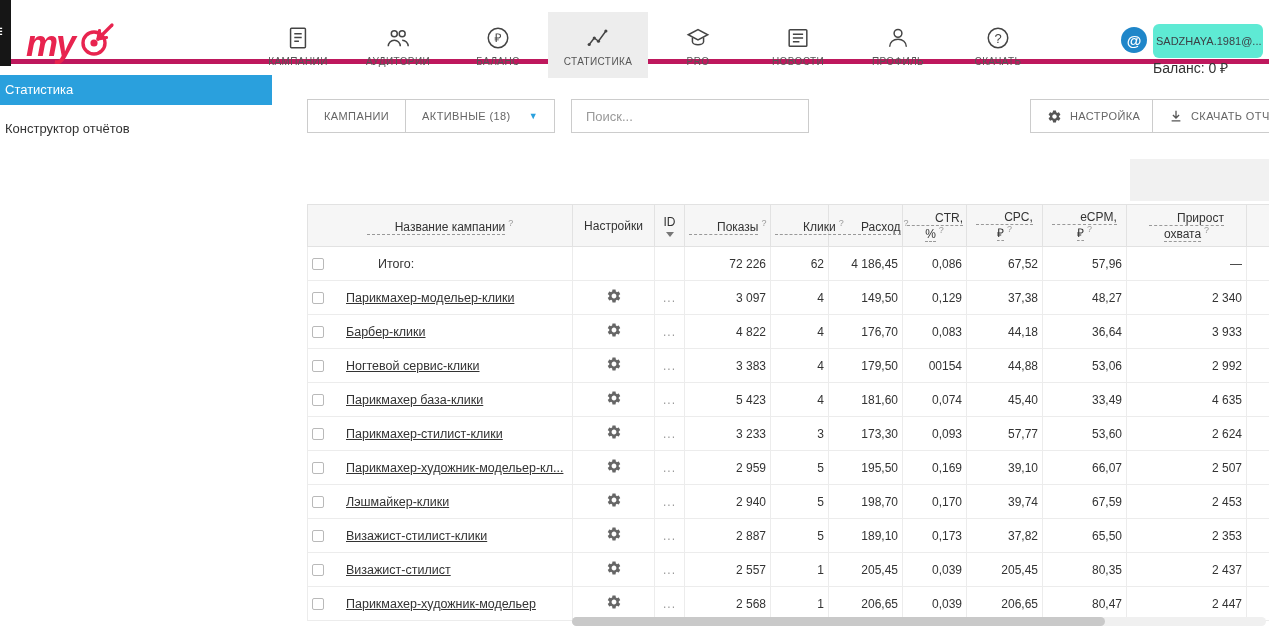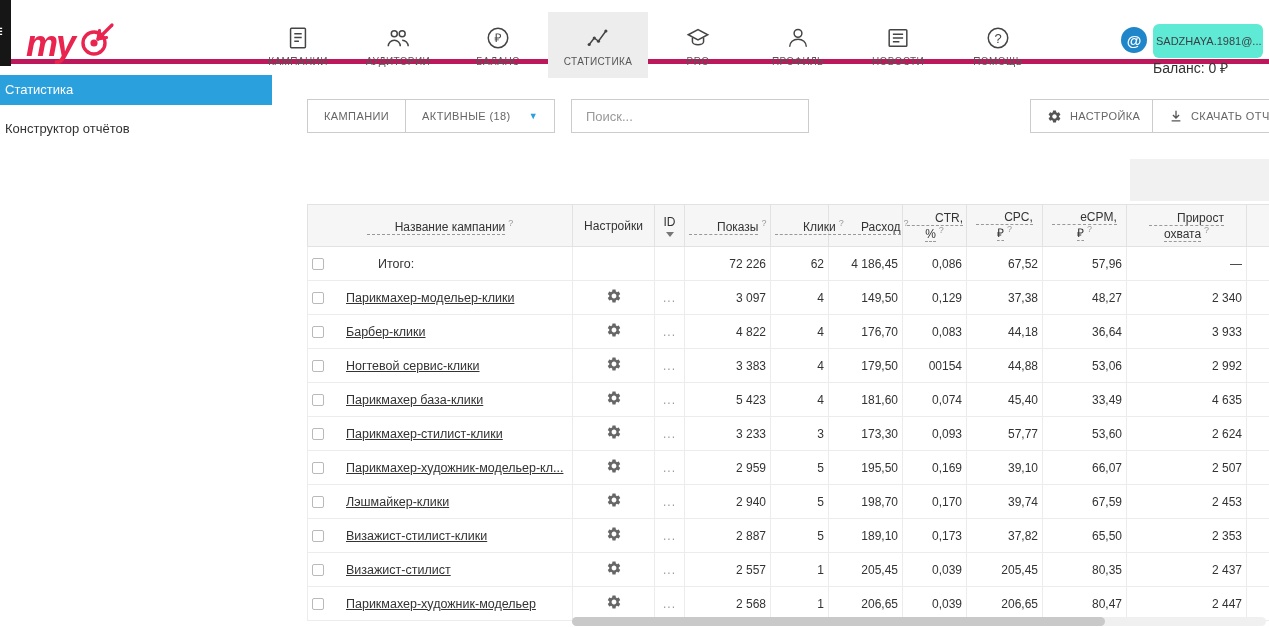--- a/index.html
+++ b/index.html
@@ -153,43 +153,43 @@
         <svg width="28" height="26" viewBox="0 0 28 28" fill="none" stroke="#444" stroke-width="1.6">
           <path d="M3.5 10.5 L14 5 L24.5 10.5 L14 16 Z"></path>
           <path d="M8 13.5v4.5c0 1.8 2.8 3.2 6 3.2s6-1.4 6-3.2v-4.5"></path>
         </svg>
       </span>
       <span class="nav-label">PRO</span>
     </div>
     <div class="nav-item">
       <span class="nav-ico">
         <svg width="26" height="26" viewBox="0 0 28 28" fill="none" stroke="#444" stroke-width="1.6">
+          <rect x="4.5" y="5" width="19" height="18" rx="1"></rect>
+          <path d="M8.5 10h11 M8.5 14h11 M8.5 18h7"></path>
+        </svg>
+      </span>
+      <span class="nav-label">НОВОСТИ</span>
+    </div>
+    <div class="nav-item">
+      <span class="nav-ico">
+        <svg width="26" height="26" viewBox="0 0 28 28" fill="none" stroke="#444" stroke-width="1.6">
           <circle cx="14" cy="9" r="4.2"></circle>
           <path d="M5 23.5c0-5 4-8.2 9-8.2s9 3.2 9 8.2"></path>
         </svg>
       </span>
       <span class="nav-label">ПРОФИЛЬ</span>
-    </div>
-    <div class="nav-item">
-      <span class="nav-ico">
-        <svg width="26" height="26" viewBox="0 0 28 28" fill="none" stroke="#444" stroke-width="1.6">
-          <rect x="4.5" y="5" width="19" height="18" rx="1"></rect>
-          <path d="M8.5 10h11 M8.5 14h11 M8.5 18h7"></path>
-        </svg>
-      </span>
-      <span class="nav-label">НОВОСТИ</span>
     </div>
     <div class="nav-item">
       <span class="nav-ico">
         <svg width="26" height="26" viewBox="0 0 28 28" fill="none" stroke="#444" stroke-width="1.6">
           <circle cx="14" cy="14" r="10.5"></circle>
           <text x="14" y="19" text-anchor="middle" font-size="14" fill="#444" stroke="none" font-family="Liberation Sans, sans-serif">?</text>
         </svg>
       </span>
-      <span class="nav-label">ПОМОЩЬ</span>
+      <span class="nav-label">СКАЧАТЬ</span>
     </div>
   </div>
 
   <div class="userbox">
     <div class="at-badge">@</div>
     <div class="user-lines">
       <div><span class="user-email">SADZHAYA.1981@...</span></div>
       <div class="user-balance">Баланс: 0 ₽</div>
     </div>
   </div>

